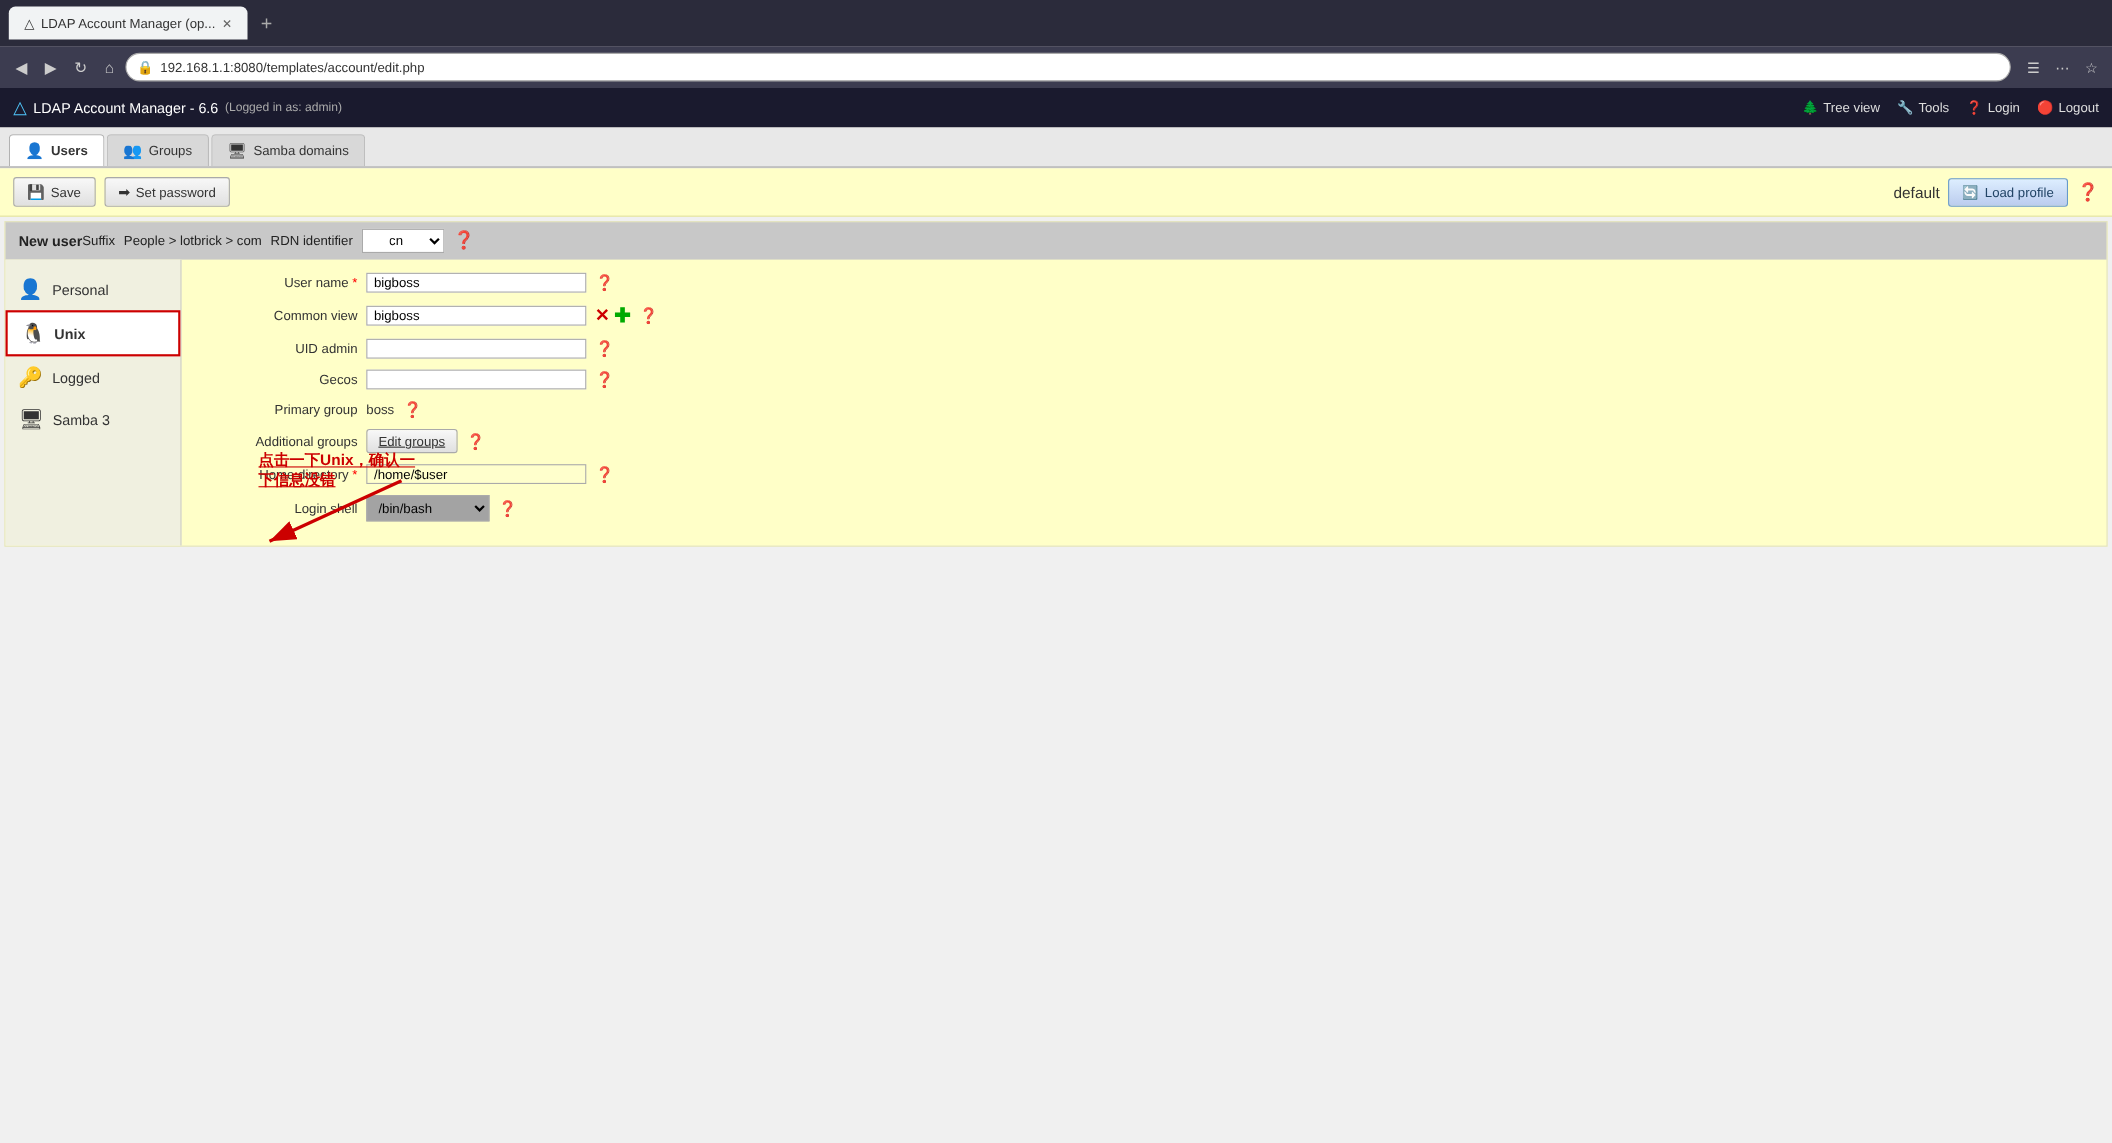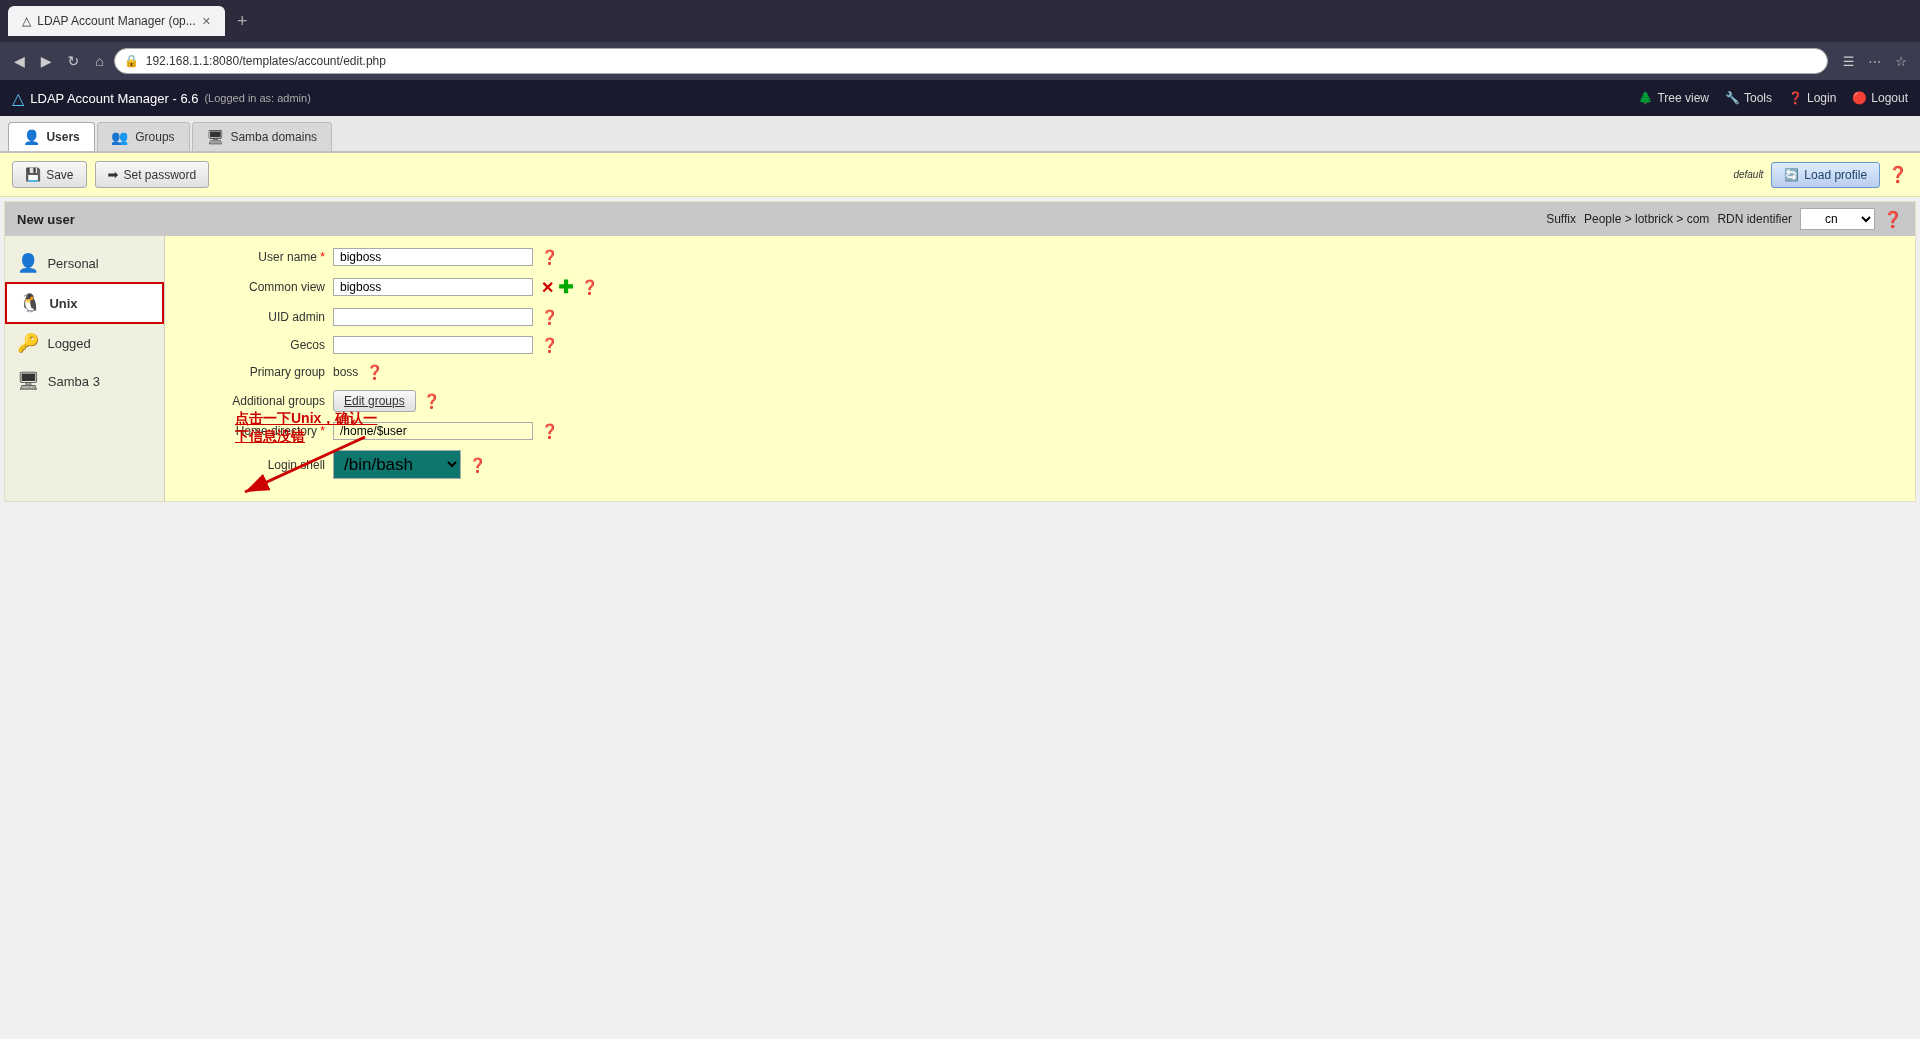--- a/index.html
+++ b/index.html
@@ -143,38 +143,37 @@
       background: linear-gradient(to bottom, #ddeeff, #bbccee);
       padding: 5px 12px;
       border-radius: 3px;
       cursor: pointer;
       font-size: 12px;
       color: #224466;
       display: flex;
       align-items: center;
       gap: 5px;
     }
-    .profile-label { color: #333; font-size: 10px; font-style: italic; }
+    .profile-label { color: #333; font-size: 14px; }
     .help-circle { color: #4499cc; font-size: 16px; cursor: pointer; }
 
     
     .content-panel {
       background: #ffffc8;
       margin: 4px;
       border: 1px solid #e0e0c0;
     }
     .panel-header {
       background: #c8c8c8;
       padding: 6px 12px;
       font-size: 13px;
       font-weight: bold;
       color: #222;
       display: flex;
       align-items: center;
-      justify-content: space-between;
     }
     .panel-header-right { display: flex; align-items: center; gap: 8px; font-weight: normal; font-size: 12px; }
     .rdn-select {
       border: 1px solid #aaa;
       padding: 2px 20px;
       font-size: 12px;
       background: #fff;
     }
     .panel-body { display: flex; }
 
@@ -235,23 +234,23 @@
       padding: 3px 10px;
       font-size: 12px;
       cursor: pointer;
       border-radius: 3px;
       color: #333;
       text-decoration: underline;
     }
     .login-shell-select {
       border: 1px solid #aaa;
       padding: 3px 6px;
-      font-size: 17px;
-      background: #0f766e;
-      width: 128px;
+      font-size: 12px;
+      background: #a3a3a3;
+      width: 112px;
     }
     
 
     
     .new-user-section {
       position: relative;
     }
   </style>
 </head>
 <body>

